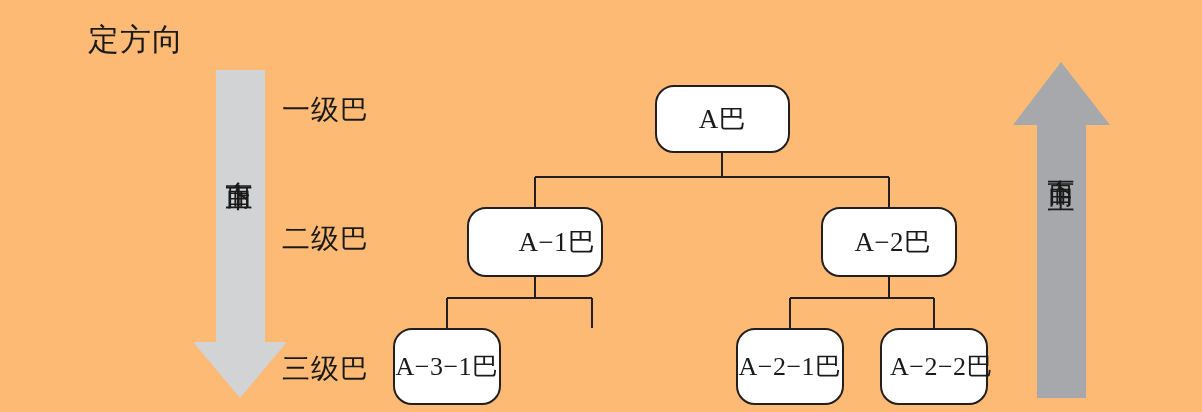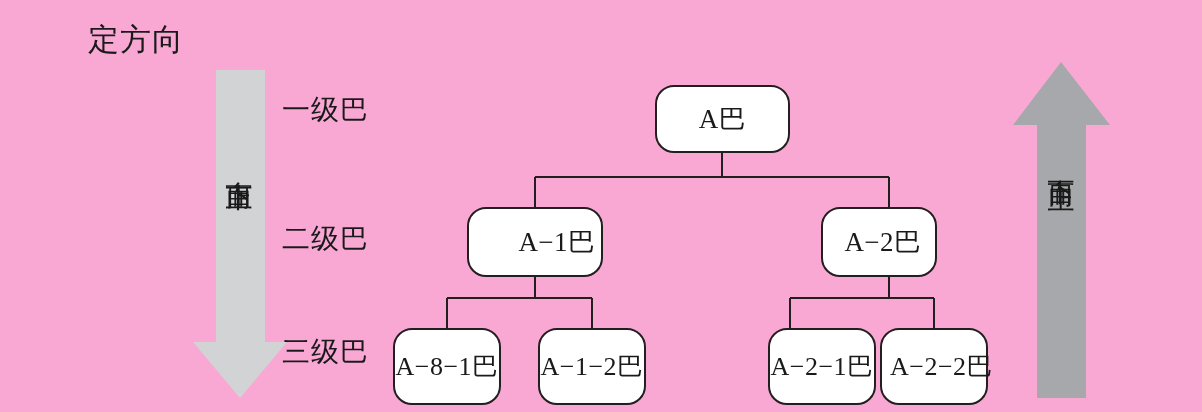--- a/index.html
+++ b/index.html
@@ -8,21 +8,21 @@
     background: #ffffff;
   }
   body {
     font-family: "Liberation Serif", "DejaVu Serif", serif;
     color: #1a1a1a;
   }
   #canvas {
     position: relative;
     width: 1202px;
     height: 412px;
-    background: #f9a8d4;
+    background: #fdba74;
     overflow: hidden;
   }
 
   
   .diagram-title {
     position: absolute;
     left: 88px;
     top: 20px;
     font-size: 31px;
     line-height: 40px;
@@ -35,21 +35,21 @@
   .level-label {
     position: absolute;
     font-size: 28px;
     line-height: 34px;
     white-space: nowrap;
     letter-spacing: 1px;
     color: #1a1a1a;
   }
   .level-label.l1 { left: 282px; top: 93px;  }
   .level-label.l2 { left: 282px; top: 222px; }
-  .level-label.l3 { left: 282px; top: 335px; text-align: right; }
+  .level-label.l3 { left: 282px; top: 352px; text-align: right; }
 
   
   .arrow-svg {
     position: absolute;
     top: 0;
     left: 0;
     width: 1202px;
     height: 412px;
     pointer-events: none;
   }
@@ -136,23 +136,22 @@
       <line x1="790" y1="298" x2="934" y2="298"></line>
       <line x1="790" y1="298" x2="790" y2="328"></line>
       <line x1="934" y1="298" x2="934" y2="328"></line>
     </g>
   </svg>
 
   <div class="node-box root" style="left:655px; top:85px; width:135px; height:68px;">A巴</div>
 
   <div class="node-box" style="left:467px; top:207px; width:136px; height:70px;padding-left:44px;">A−1巴</div>
 
-  <div class="node-box" style="left:821px; top:207px; width:116px; height:70px;padding-left:8px;">A−2巴</div>
+  <div class="node-box" style="left:821px; top:207px; width:136px; height:70px;padding-left:8px;">A−2巴</div>
 
-  <div class="node-box leaf" style="left:393px; top:328px; width:108px; height:77px;">A−8−1巴</div>
+  <div class="node-box leaf" style="left:393px; top:328px; width:108px; height:77px;">A−3−1巴</div>
 
-  <div class="node-box leaf" style="left:538px; top:328px; width:108px; height:77px;">A−1−2巴</div>
 
-  <div class="node-box leaf" style="left:736px; top:328px; width:108px; height:77px;margin-left:32px;">A−2−1巴</div>
+  <div class="node-box leaf" style="left:736px; top:328px; width:108px; height:77px;">A−2−1巴</div>
 
   <div class="node-box leaf" style="left:880px; top:328px; width:108px; height:77px;padding-left:15px;">A−2−2巴</div>
 
 </div>
 
 </body></html>

